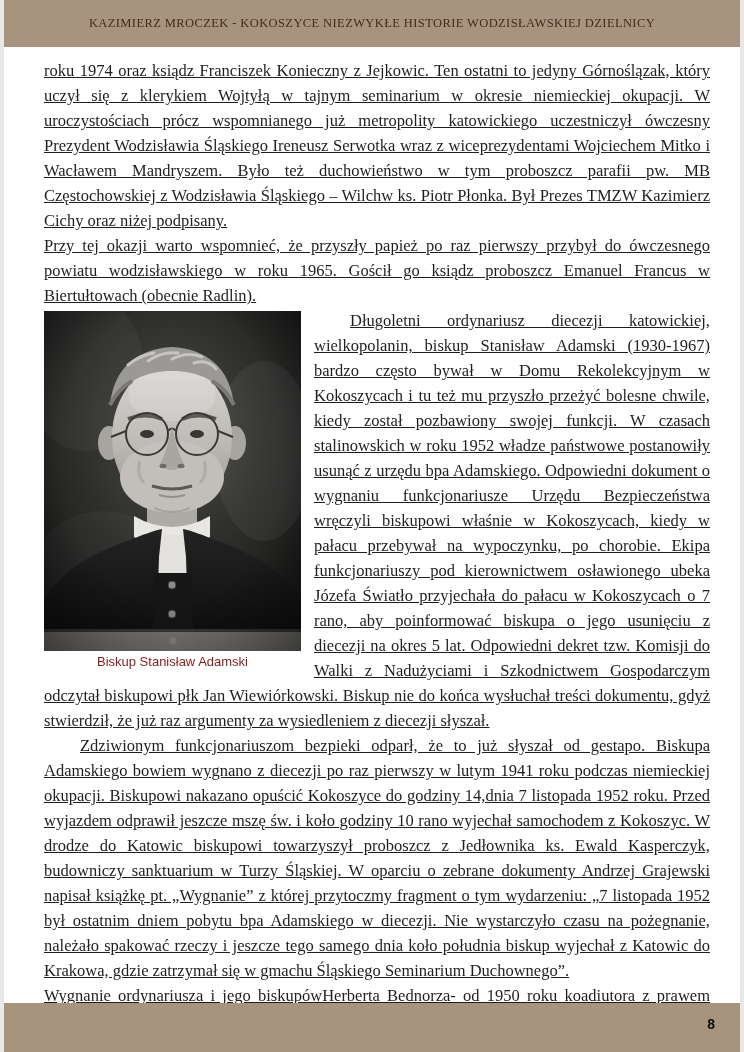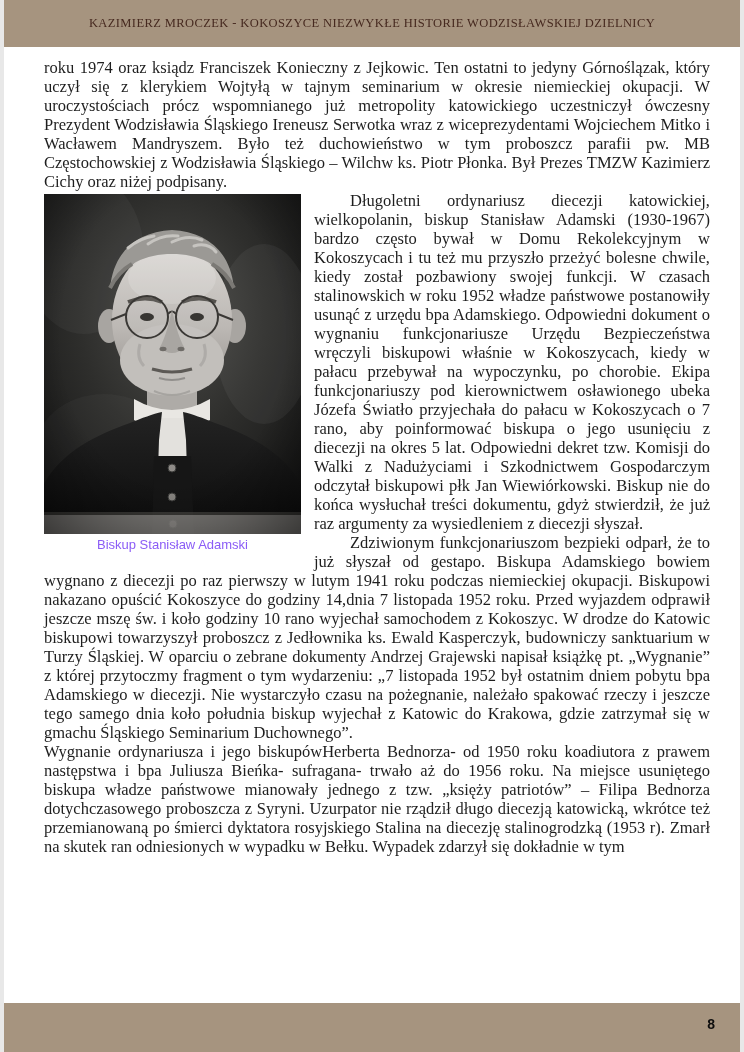--- a/index.html
+++ b/index.html
@@ -49,22 +49,23 @@
     position: absolute;
     top: 47px; left: 0; right: 0;
     height: 956px;
     padding: 11px 30px 0 40px;
     box-sizing: border-box;
     overflow: hidden;
   }
   .body-p {
     margin: 0;
     font-size: 16.5px;
-    line-height: 19px;
+    line-height: 25px;
     text-align: justify;
+    text-decoration: underline;
   }
   .body-p.indent { text-indent: 36px; }
   .section-heading {
     margin: 15px 0 15px 0;
     font-size: 17px;
     font-weight: bold;
     text-align: center;
   }
   .wrap-section { overflow: visible; }
   .wrap-section::after { content: ""; display: block; clear: none; }
@@ -76,36 +77,37 @@
   .photo-frame {
     width: 257px;
     height: 340px;
     display: block;
     background: #1a1a1a;
   }
   .photo-caption {
     text-align: center;
     font-family: "Liberation Sans", sans-serif;
     font-size: 13px;
-    color: #8b5cf6;
+    color: #7f1d1d;
     padding-top: 3px;
   }
 </style>
 </head>
 <body>
 
 <div class="page">
 
   <div class="band header-band">
     <div class="header-title">KAZIMIERZ MROCZEK - KOKOSZYCE NIEZWYKŁE HISTORIE WODZISŁAWSKIEJ DZIELNICY</div>
   </div>
 
   <div class="content">
 
     <p class="body-p">roku 1974 oraz ksiądz Franciszek Konieczny z Jejkowic. Ten ostatni to jedyny Górnoślązak, który uczył się z klerykiem Wojtyłą w tajnym seminarium w okresie niemieckiej okupacji. W uroczystościach prócz wspomnianego już metropolity katowickiego uczestniczył ówczesny Prezydent Wodzisławia Śląskiego Ireneusz Serwotka wraz z wiceprezydentami Wojciechem Mitko i Wacławem Mandryszem. Było też duchowieństwo w tym proboszcz parafii pw. MB Częstochowskiej z Wodzisławia Śląskiego – Wilchw ks. Piotr Płonka. Był Prezes TMZW Kazimierz Cichy oraz niżej podpisany.</p>
+    <p class="body-p">Przy tej okazji warto wspomnieć, że przyszły papież po raz pierwszy przybył do ówczesnego powiatu wodzisławskiego w roku 1965. Gościł go ksiądz proboszcz Emanuel Francus w Biertułtowach (obecnie Radlin).</p>
 
 
     <div class="wrap-section">
 
       <figure class="photo-figure" style="margin-left:0; margin-top:3px;">
         <svg class="photo-frame" viewBox="0 0 257 340" role="img" aria-label="portrait photo">
           <defs>
             <radialGradient id="bgGrad" cx="50%" cy="36%" r="80%">
               <stop offset="0%" stop-color="#4c4c49"></stop>
               <stop offset="45%" stop-color="#2e2e2c"></stop>

